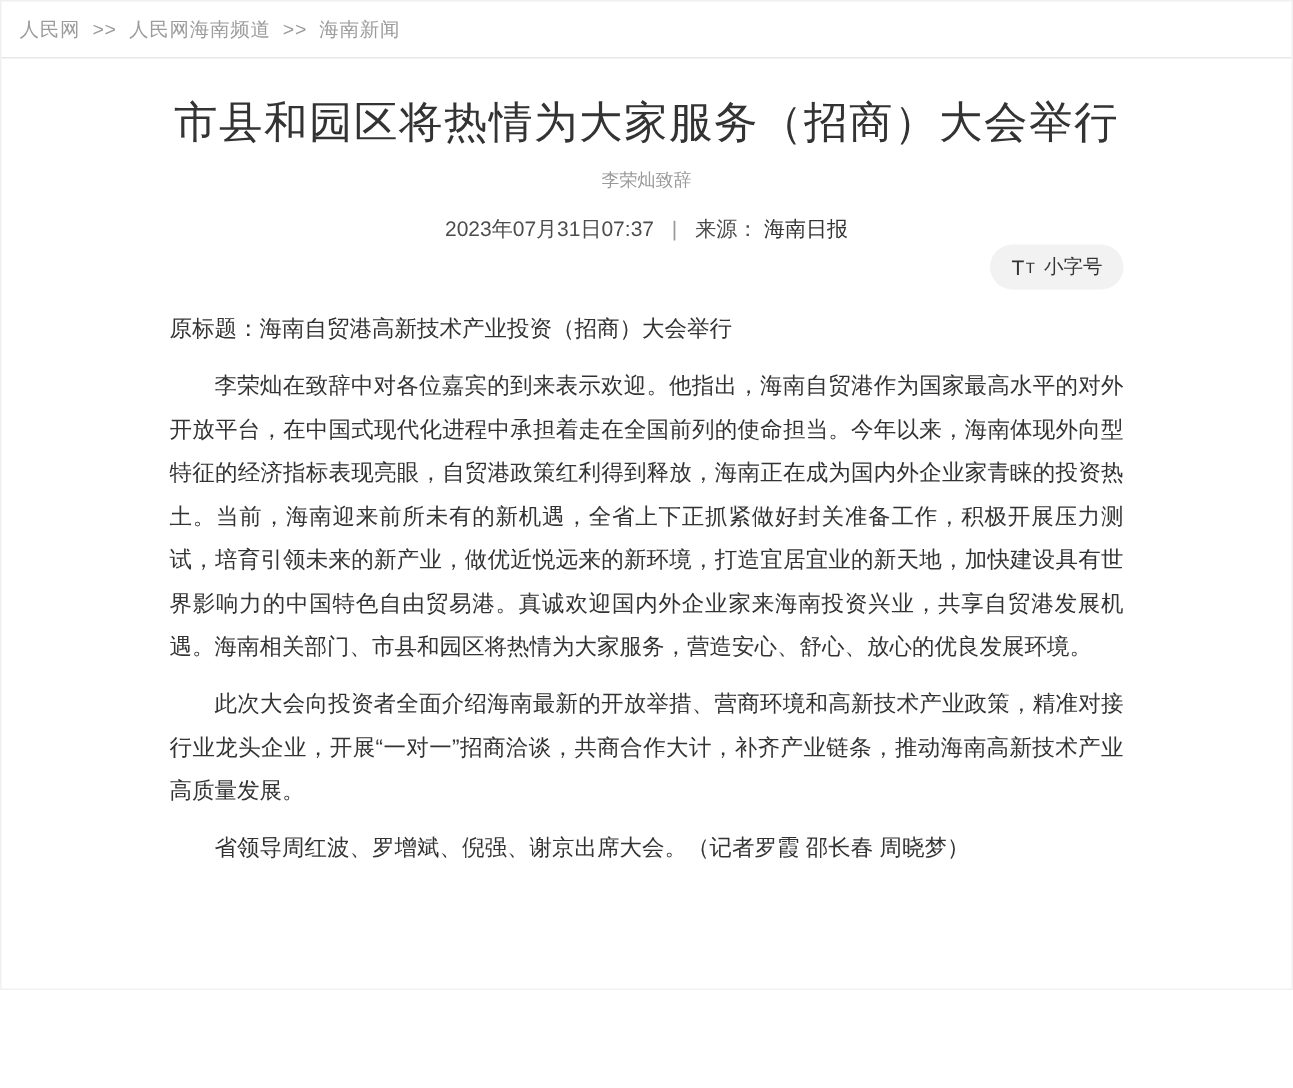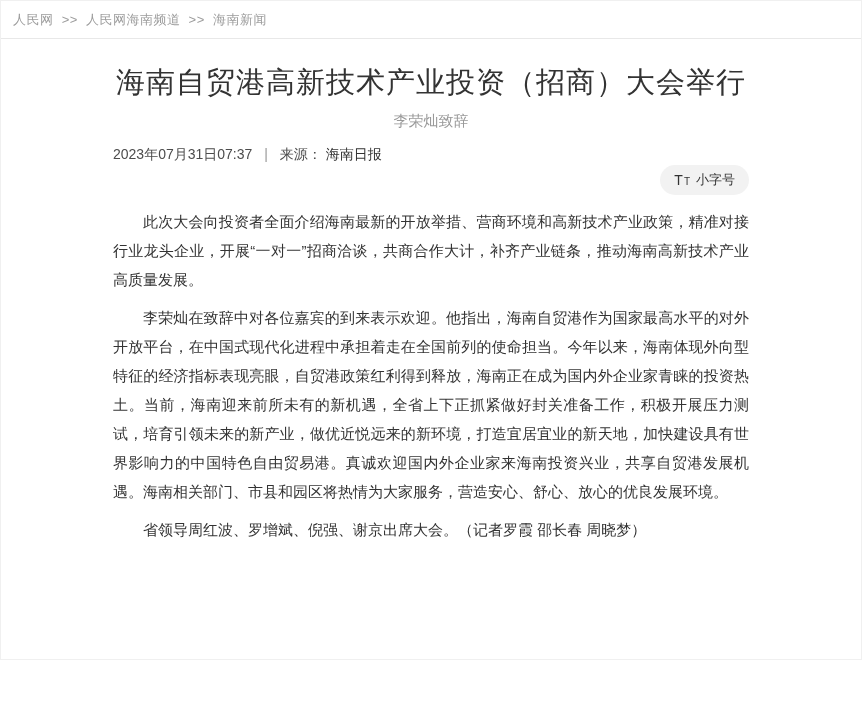--- a/index.html
+++ b/index.html
@@ -45,25 +45,26 @@
     text-align: center;
     font-size: 29px;
     line-height: 38px;
     font-weight: 500;
     color: #333333;
     letter-spacing: 1px;
   }
   .article-subtitle {
     margin-top: 11px;
     text-align: center;
-    font-size: 15px;
+    font-size: 12px;
     color: #999999;
   }
   .article-meta {
     margin-top: 15px;
+    text-align: center;
     font-size: 14px;
     color: #4c4c4c;
   }
   .article-meta .pipe {
     margin: 0 8px;
     color: #999999;
   }
   .article-meta a.source {
     color: #333333;
     text-decoration: none;
@@ -113,39 +114,40 @@
   <nav class="breadcrumb">
     <a>人民网</a>
     <span class="sep">&gt;&gt;</span>
     <a>人民网海南频道</a>
     <span class="sep">&gt;&gt;</span>
     <a>海南新闻</a>
   </nav>
 
   <div class="content">
 
-    <h1 class="article-title">海南自贸港高新技术产业投资（招商）大会举行</h1>
+    <h1 class="article-title">市县和园区将热情为大家服务（招商）大会举行</h1>
 
     <div class="article-subtitle">李荣灿致辞</div>
 
     <div class="article-meta">
       <span>2023年07月31日07:37</span>
       <span class="pipe">|</span>
       <span>来源：</span>
       <a class="source">海南日报</a>
     </div>
 
     <div class="toolbar">
       <button class="font-pill">
         <span class="t-large">T</span>
         <span class="t-small">T</span>
         <span>小字号</span>
       </button>
     </div>
 
     <div class="article-body">
+      <p class="original-title">原标题：海南自贸港高新技术产业投资（招商）大会举行</p>
+      <p class="para">李荣灿在致辞中对各位嘉宾的到来表示欢迎。他指出，海南自贸港作为国家最高水平的对外开放平台，在中国式现代化进程中承担着走在全国前列的使命担当。今年以来，海南体现外向型特征的经济指标表现亮眼，自贸港政策红利得到释放，海南正在成为国内外企业家青睐的投资热土。当前，海南迎来前所未有的新机遇，全省上下正抓紧做好封关准备工作，积极开展压力测试，培育引领未来的新产业，做优近悦远来的新环境，打造宜居宜业的新天地，加快建设具有世界影响力的中国特色自由贸易港。真诚欢迎国内外企业家来海南投资兴业，共享自贸港发展机遇。海南相关部门、市县和园区将热情为大家服务，营造安心、舒心、放心的优良发展环境。</p>
       <p class="para">此次大会向投资者全面介绍海南最新的开放举措、营商环境和高新技术产业政策，精准对接行业龙头企业，开展“一对一”招商洽谈，共商合作大计，补齐产业链条，推动海南高新技术产业高质量发展。</p>
-      <p class="para">李荣灿在致辞中对各位嘉宾的到来表示欢迎。他指出，海南自贸港作为国家最高水平的对外开放平台，在中国式现代化进程中承担着走在全国前列的使命担当。今年以来，海南体现外向型特征的经济指标表现亮眼，自贸港政策红利得到释放，海南正在成为国内外企业家青睐的投资热土。当前，海南迎来前所未有的新机遇，全省上下正抓紧做好封关准备工作，积极开展压力测试，培育引领未来的新产业，做优近悦远来的新环境，打造宜居宜业的新天地，加快建设具有世界影响力的中国特色自由贸易港。真诚欢迎国内外企业家来海南投资兴业，共享自贸港发展机遇。海南相关部门、市县和园区将热情为大家服务，营造安心、舒心、放心的优良发展环境。</p>
       <p class="para">省领导周红波、罗增斌、倪强、谢京出席大会。（记者罗霞 邵长春 周晓梦）</p>
     </div>
 
   </div>
 </div>
 
 </body></html>

